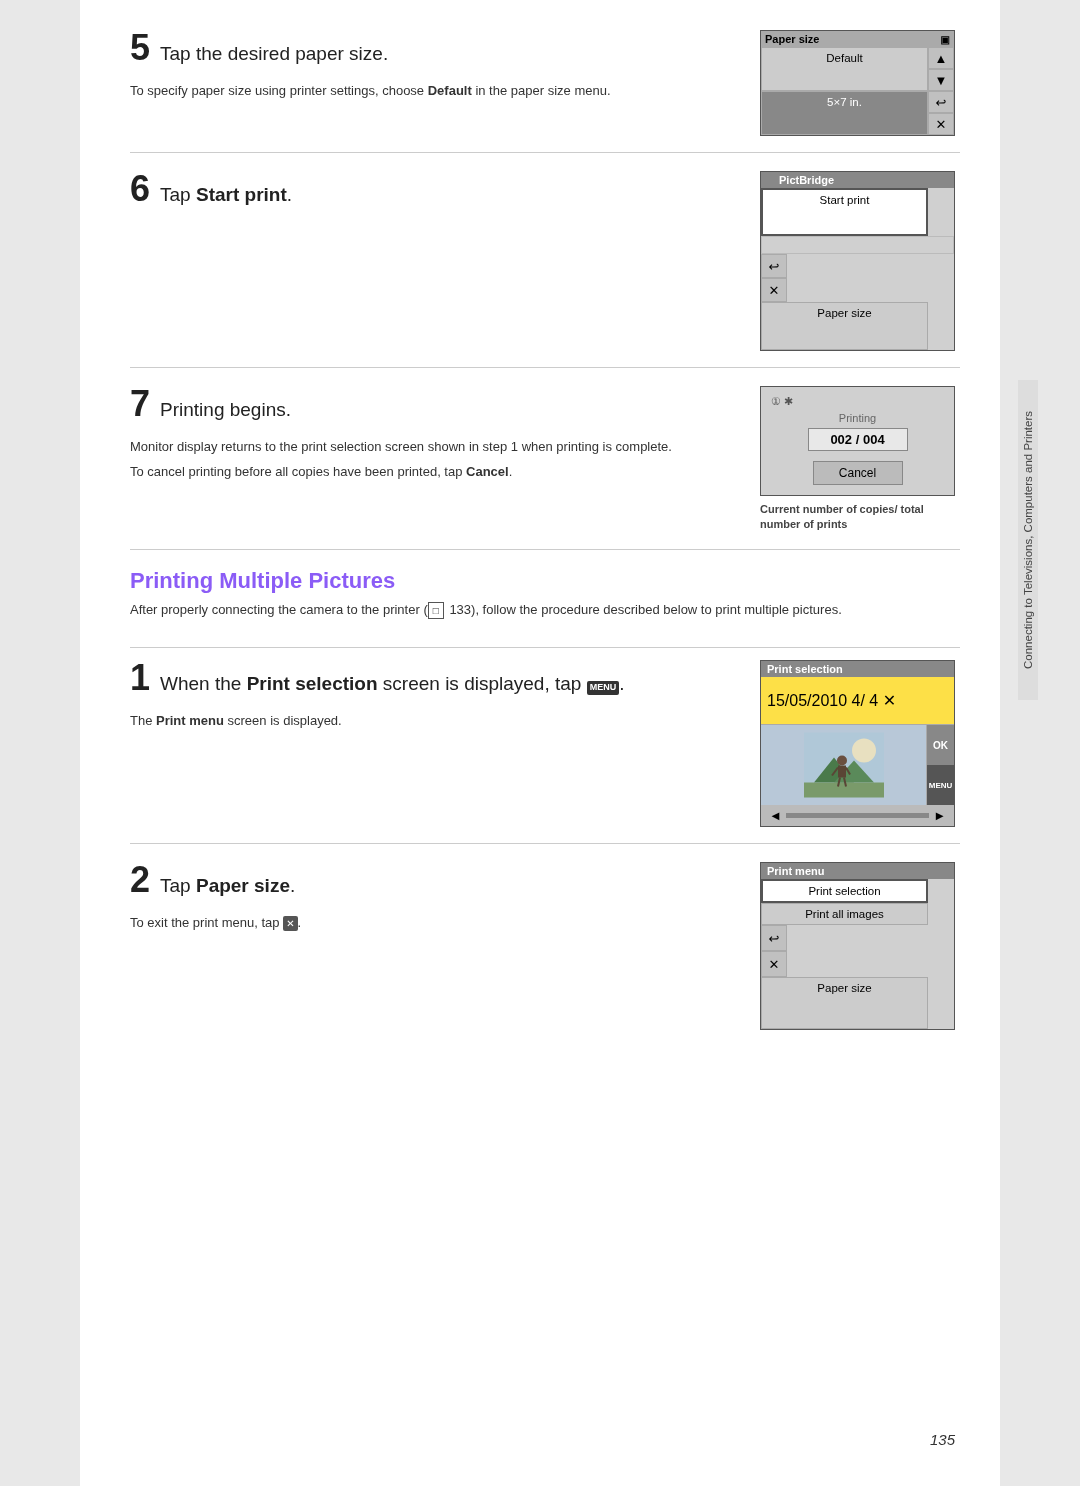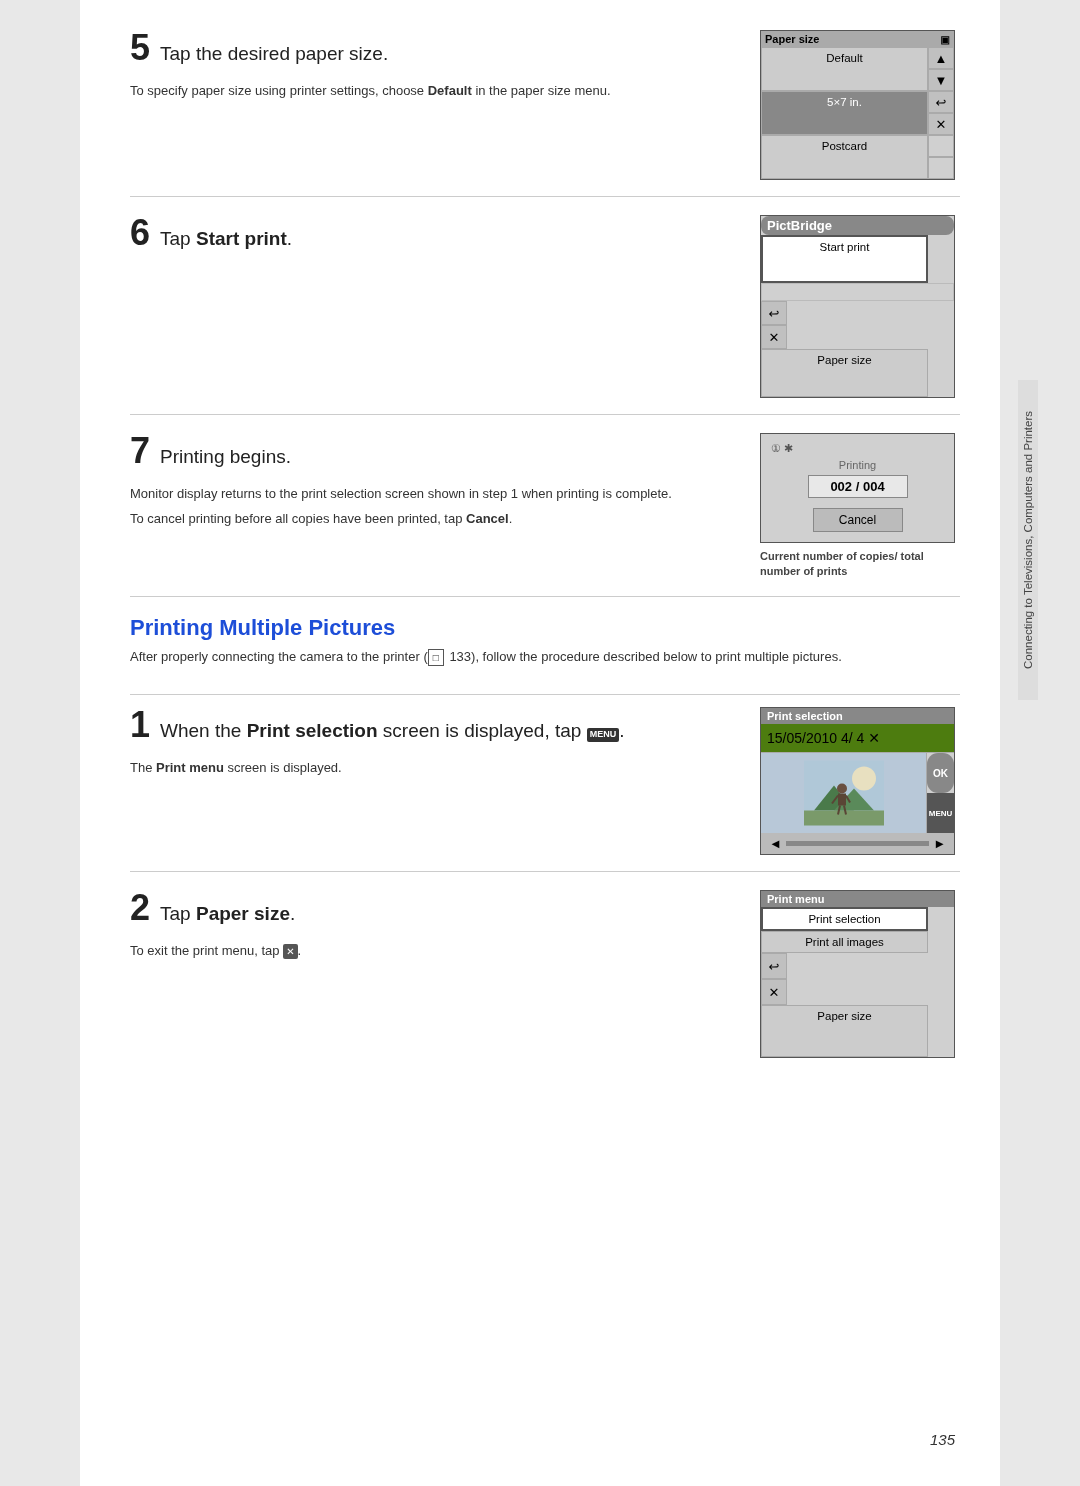--- a/index.html
+++ b/index.html
@@ -128,24 +128,23 @@
 
     
     .pb-screen {
       width: 195px;
       border: 1.5px solid #555;
       background: #d0d0d0;
     }
     .pb-title-bar {
       background: #888;
       color: #fff;
-      padding: 2px 6px;
-      font-size: 13px;
-      font-weight: bold;
-      border-radius: 8px;
+      padding: 2px 18px;
+      font-size: 11px;
+      font-weight: bold;
     }
     .pb-row {
       display: flex;
       flex-direction: row;
     }
     .pb-cell {
       flex: 1;
       background: #ccc;
       border: 1px solid #aaa;
       text-align: center;
@@ -227,23 +226,23 @@
       background: #d0d0d0;
     }
     .print-sel-title {
       background: #888;
       color: #fff;
       font-size: 11px;
       font-weight: bold;
       padding: 2px 6px;
     }
     .print-sel-date {
-      font-size: 14px;
-      padding: 6px 6px;
-      background: #4d7c0f;
+      font-size: 16px;
+      padding: 14px 6px;
+      background: #fde047;
       border-bottom: 1px solid #aaa;
     }
     .print-sel-body {
       display: flex;
       flex-direction: row;
     }
     .print-sel-img {
       flex: 1;
       height: 80px;
       background: #b8c8d8;
@@ -265,21 +264,20 @@
     }
     .print-sel-ok {
       flex: 1;
       background: #888;
       display: flex;
       align-items: center;
       justify-content: center;
       font-size: 10px;
       font-weight: bold;
       color: #fff;
-      border-radius: 11px;
     }
     .print-sel-menu {
       flex: 1;
       background: #555;
       display: flex;
       align-items: center;
       justify-content: center;
       font-size: 8px;
       font-weight: bold;
       color: #fff;
@@ -346,21 +344,21 @@
       font-size: 13px;
     }
     .pm-spacer {
       flex: 1;
     }
 
     
     .big-section-title {
       font-size: 22px;
       font-weight: bold;
-      color: #1d4ed8;
+      color: #8b5cf6;
       margin-bottom: 6px;
       margin-top: 10px;
     }
     .big-section-desc {
       font-size: 13px;
       color: #333;
       line-height: 1.5;
       margin-bottom: 14px;
     }
 
@@ -435,27 +433,20 @@
 
 
           <div class="ps-row">
             <div class="ps-label highlighted">5×7 in.</div>
             <div class="ps-side">
               <div class="ps-btn">↩</div>
               <div class="ps-btn">✕</div>
             </div>
           </div>
 
-          <div class="ps-row">
-            <div class="ps-label">Postcard</div>
-            <div class="ps-side">
-              <div style="height:22px; background:#d0d0d0; border:1px solid #aaa;"></div>
-              <div style="height:22px; background:#d0d0d0; border:1px solid #aaa;"></div>
-            </div>
-          </div>
         </div>
       </div>
     </div>
   </div>
 
   <div class="section">
     <div class="section-left">
       <div class="step-header">
         <span class="step-number">6</span>
         <span class="step-title">

